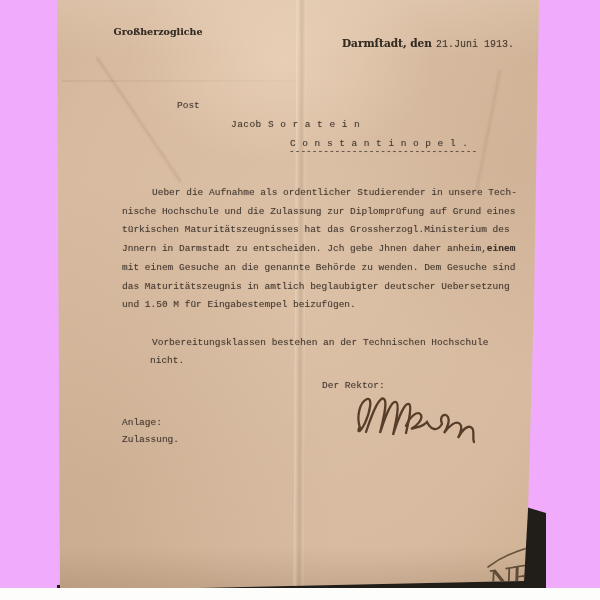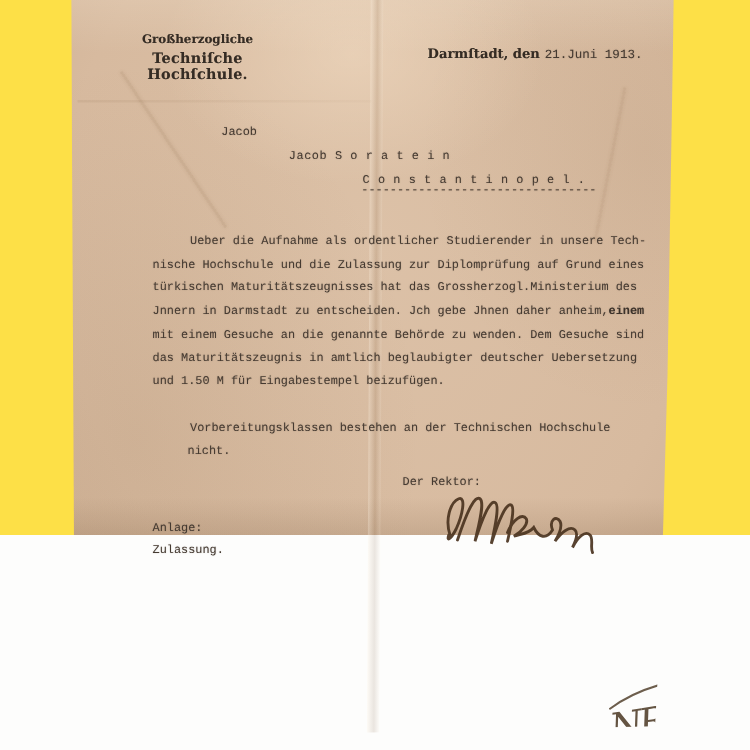--- a/index.html
+++ b/index.html
@@ -3,22 +3,22 @@
 <meta charset="utf-8">
 <style>
   html, body { margin: 0; padding: 0; }
   body {
     width: 600px; height: 600px;
     background: #fdfdfc;
     font-family: "Liberation Sans", sans-serif;
     overflow: hidden;
   }
   .canvas {
-    position: relative; width: 600px; height: 428px;
-    background: #fde047;
+    position: relative; width: 600px; height: 588px;
+    background: #f0abfc;
   }
   
   .photo-shadow {
     position: absolute; inset: 0;
     background: #211d19;
     clip-path: polygon(57px 600px, 57px 585px, 300px 579px, 524px 571px, 526px 507px, 546px 513px, 546px 600px);
   }
   
   .paper {
     position: absolute; inset: 0;
@@ -93,28 +93,27 @@
 
   <div class="paper">
     <div class="edge-tone"></div>
     <div class="crease-v"></div>
     <div class="crease-d1"></div>
     <div class="crease-d2"></div>
     <div class="crease-h1"></div>
 
     <div class="letterhead">
       <div class="fraktur lh1">Großherzogliche</div>
-      <div class="fraktur lh2">Techniſche Hochſchule.</div>
     </div>
 
     <div class="dateline">
       <span class="fraktur printed">Darmſtadt, den</span><span class="typed">21.Juni 1913.</span>
     </div>
 
-    <div class="type" style="left:177px; top:100px;">Jacob</div>
+    <div class="type" style="left:177px; top:100px;">Post</div>
     <div class="type ls" style="left:231px; top:119px;">Jacob S o r a t e i n</div>
     <div class="type ls" style="left:290px; top:138px;">C o n s t a n t i n o p e l .</div>
     <div class="type" style="left:289px; top:146px;">---------------------------------</div>
 
     <div class="type" style="left:152px; top:187px;">Ueber die Aufnahme als ordentlicher Studierender in unsere Tech-</div>
     <div class="type" style="left:122px; top:205.7px;">nische Hochschule und die Zulassung zur Diplomprüfung auf Grund eines</div>
     <div class="type" style="left:122px; top:224.4px;">türkischen Maturitätszeugnisses hat das Grossherzogl.Ministerium des</div>
     <div class="type" style="left:122px; top:243.1px;"><span>Jnnern in Darmstadt zu entscheiden. Jch gebe Jhnen daher anheim,</span><span class="bold-word">einem</span></div>
     <div class="type" style="left:122px; top:261.8px;">mit einem Gesuche an die genannte Behörde zu wenden. Dem Gesuche sind</div>
     <div class="type" style="left:122px; top:280.5px;">das Maturitätszeugnis in amtlich beglaubigter deutscher Uebersetzung</div>

